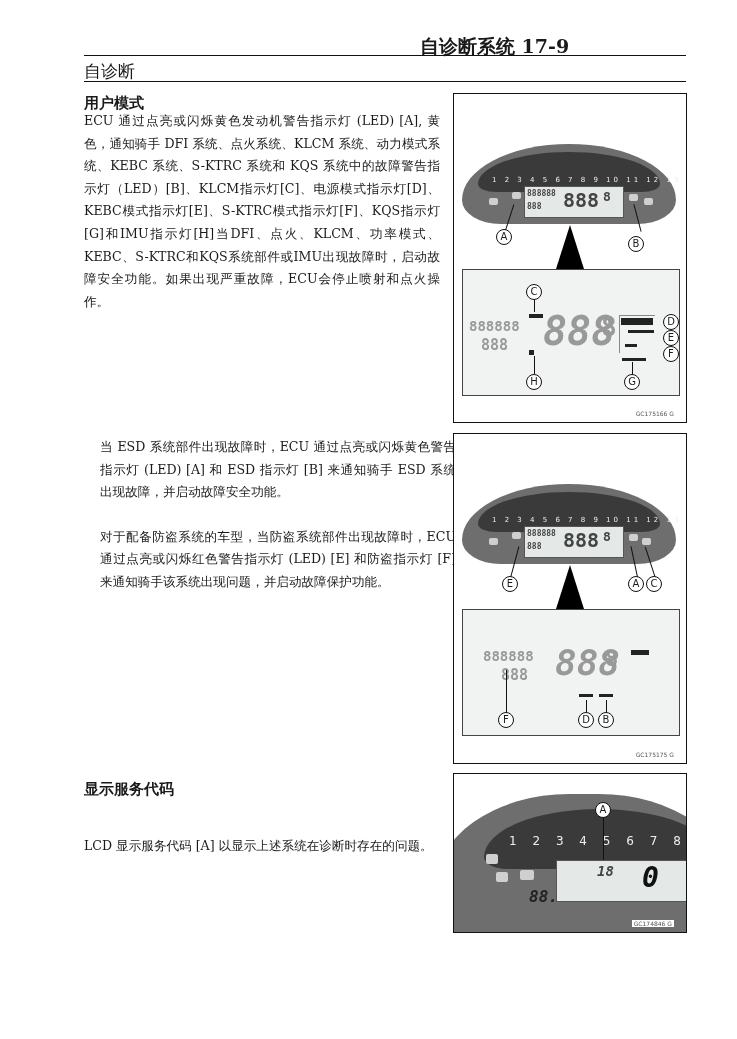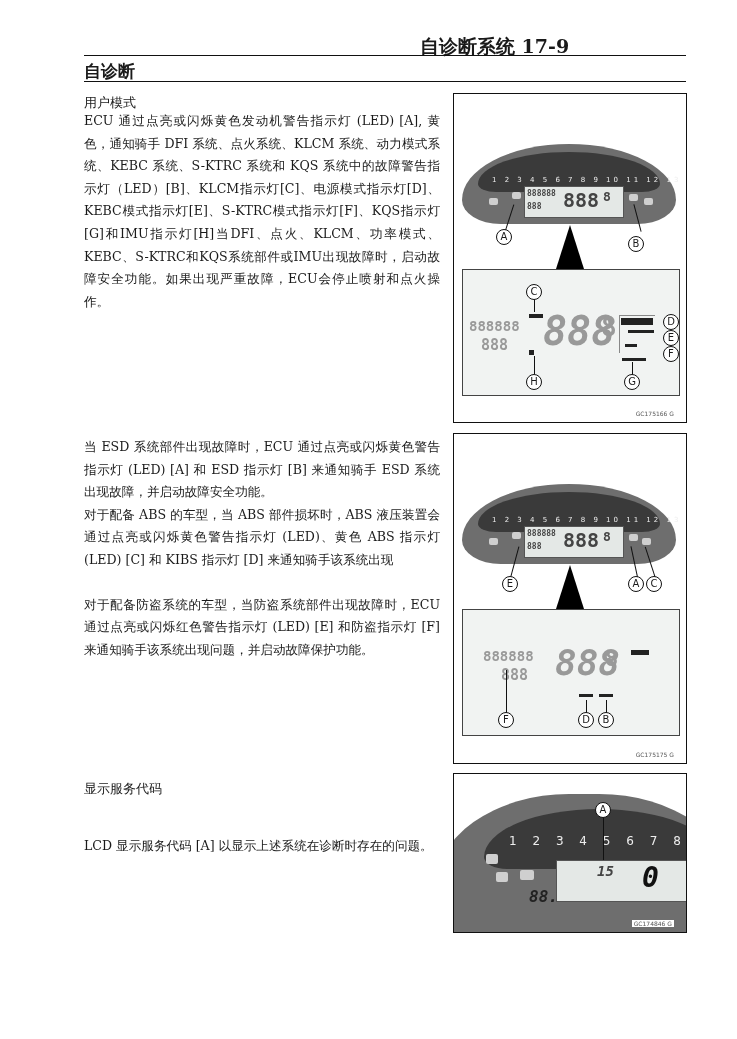--- a/index.html
+++ b/index.html
@@ -1,22 +1,22 @@
 <!DOCTYPE html>
 <html><head>
 <meta charset="utf-8">
 <style>
   html, body { margin: 0; padding: 0; background: #ffffff; }
   body { width: 737px; height: 1039px; position: relative; overflow: hidden;
          font-family: "DejaVu Serif", "Liberation Serif", serif; color: #1a1a1a; }
   .header-title { position: absolute; left: 420px; top: 34px; font-size: 19px; font-weight: bold;
                   font-family: "DejaVu Serif", serif; letter-spacing: 0px; }
   .rule { position: absolute; left: 84px; width: 602px; height: 0; border-top: 1.5px solid #111; }
-  .section-title { position: absolute; left: 84px; top: 60px; font-size: 17px; font-weight: bold; }
-  .sub-title { position: absolute; left: 84px; font-size: 13px; font-weight: normal; }
+  .section-title { position: absolute; left: 84px; top: 60px; font-size: 17px; font-weight: normal; }
+  .sub-title { position: absolute; left: 84px; font-size: 15px; font-weight: bold; }
   .para { position: absolute; left: 84px; width: 356px; font-size: 12.6px; line-height: 22.6px;
           text-align: justify; }
   .para p { margin: 0; }
   .frame { position: absolute; left: 453px; width: 232px; border: 1.5px solid #111; background: #fff; overflow: hidden; }
   .fig-id { position: absolute; right: 12px; bottom: 5px; font-size: 6px; color: #555;
             font-family: "DejaVu Sans", sans-serif; }
   
   .cluster { position: absolute; background: #6e6e6e; border-radius: 50% 50% 18% 18% / 70% 70% 30% 30%; }
   .cluster-inner { position: absolute; background: #3a3a3a; border-radius: 50% 50% 10% 10% / 80% 80% 20% 20%; }
   .tach-nums { position: absolute; font-size: 7px; color: #eee; font-family: "DejaVu Sans", sans-serif;
@@ -41,23 +41,22 @@
 <div class="header-title">自诊断系统 17-9</div>
 <div class="rule" style="top:55px;"></div>
 <div class="section-title">自诊断</div>
 <div class="rule" style="top:81px;"></div>
 
 <div class="sub-title" style="top:94px;">用户模式</div>
 <div class="para" style="top:110px;">
   <p>ECU 通过点亮或闪烁黄色发动机警告指示灯 (LED) [A], 黄色，通知骑手 DFI 系统、点火系统、KLCM 系统、动力模式系统、KEBC 系统、S-KTRC 系统和 KQS 系统中的故障警告指示灯（LED）[B]、KLCM指示灯[C]、电源模式指示灯[D]、KEBC模式指示灯[E]、S-KTRC模式指示灯[F]、KQS指示灯[G]和IMU指示灯[H]当DFI、点火、KLCM、功率模式、KEBC、S-KTRC和KQS系统部件或IMU出现故障时，启动故障安全功能。如果出现严重故障，ECU会停止喷射和点火操作。</p>
 </div>
 
-<div class="para" style="top:436px;">
+<div class="para" style="top:436px;margin-left:16px;">
   <p>当 ESD 系统部件出现故障时，ECU 通过点亮或闪烁黄色警告指示灯 (LED) [A] 和 ESD 指示灯 [B] 来通知骑手 ESD 系统出现故障，并启动故障安全功能。</p>
-  <p>对于配备 ABS 的车型，当 ABS 部件损坏时，ABS 液压装置会通过点亮或闪烁黄色警告指示灯 (LED)、黄色 ABS 指示灯 (LED) [C] 和 KIBS 指示灯 [D] 来通知骑手该系统出现</p>
   <p style="margin-top:22px;">对于配备防盗系统的车型，当防盗系统部件出现故障时，ECU 通过点亮或闪烁红色警告指示灯 (LED) [E] 和防盗指示灯 [F] 来通知骑手该系统出现问题，并启动故障保护功能。</p>
 </div>
 
 <div class="sub-title" style="top:780px;">显示服务代码</div>
 <div class="para" style="top:795px;margin-top:40px;">
   <p>LCD 显示服务代码 [A] 以显示上述系统在诊断时存在的问题。</p>
 </div>
 
 <div class="frame" style="top:93px; height:328px;">
   <div class="cluster" style="left:8px; top:50px; width:214px; height:80px;"></div>
@@ -146,20 +145,20 @@
 </div>
 
 <div class="frame" style="top:773px; height:158px;">
   <div class="cluster" style="left:-20px; top:20px; width:300px; height:160px; border-radius:45% 45% 10% 10% / 60% 60% 10% 10%;"></div>
   <div class="cluster-inner" style="left:30px; top:35px; width:230px; height:60px;"></div>
   <div class="tach-nums" style="left:55px; top:60px; font-size:12px; letter-spacing:6px;">1 2 3 4 5 6 7 8 9 10 11 12</div>
   <div class="led" style="left:32px; top:80px; width:12px; height:10px;"></div>
   <div class="led" style="left:42px; top:98px; width:12px; height:10px;"></div>
   <div class="led" style="left:66px; top:96px; width:14px; height:10px;"></div>
   <div class="lcd" style="left:102px; top:86px; width:130px; height:40px;">
-    <div class="lcd-big" style="left:40px; top:2px; font-size:14px; font-style:italic;">15</div>
+    <div class="lcd-big" style="left:40px; top:2px; font-size:14px; font-style:italic;">18</div>
     <div class="lcd-big" style="left:85px; top:0px; font-size:28px; color:#111; font-style:italic;">0</div>
     <div class="lcd-big" style="left:-28px; top:26px; font-size:16px; font-style:italic; color:#222;">88.</div>
   </div>
   <div class="leader" style="left:149px; top:38px; height:48px;"></div>
   <div class="callout" style="left:141px; top:28px;">A</div>
   <div class="fig-id" style="background:#fff; padding:0 2px;">GC174846 G</div>
 </div>
 
 </body></html>

